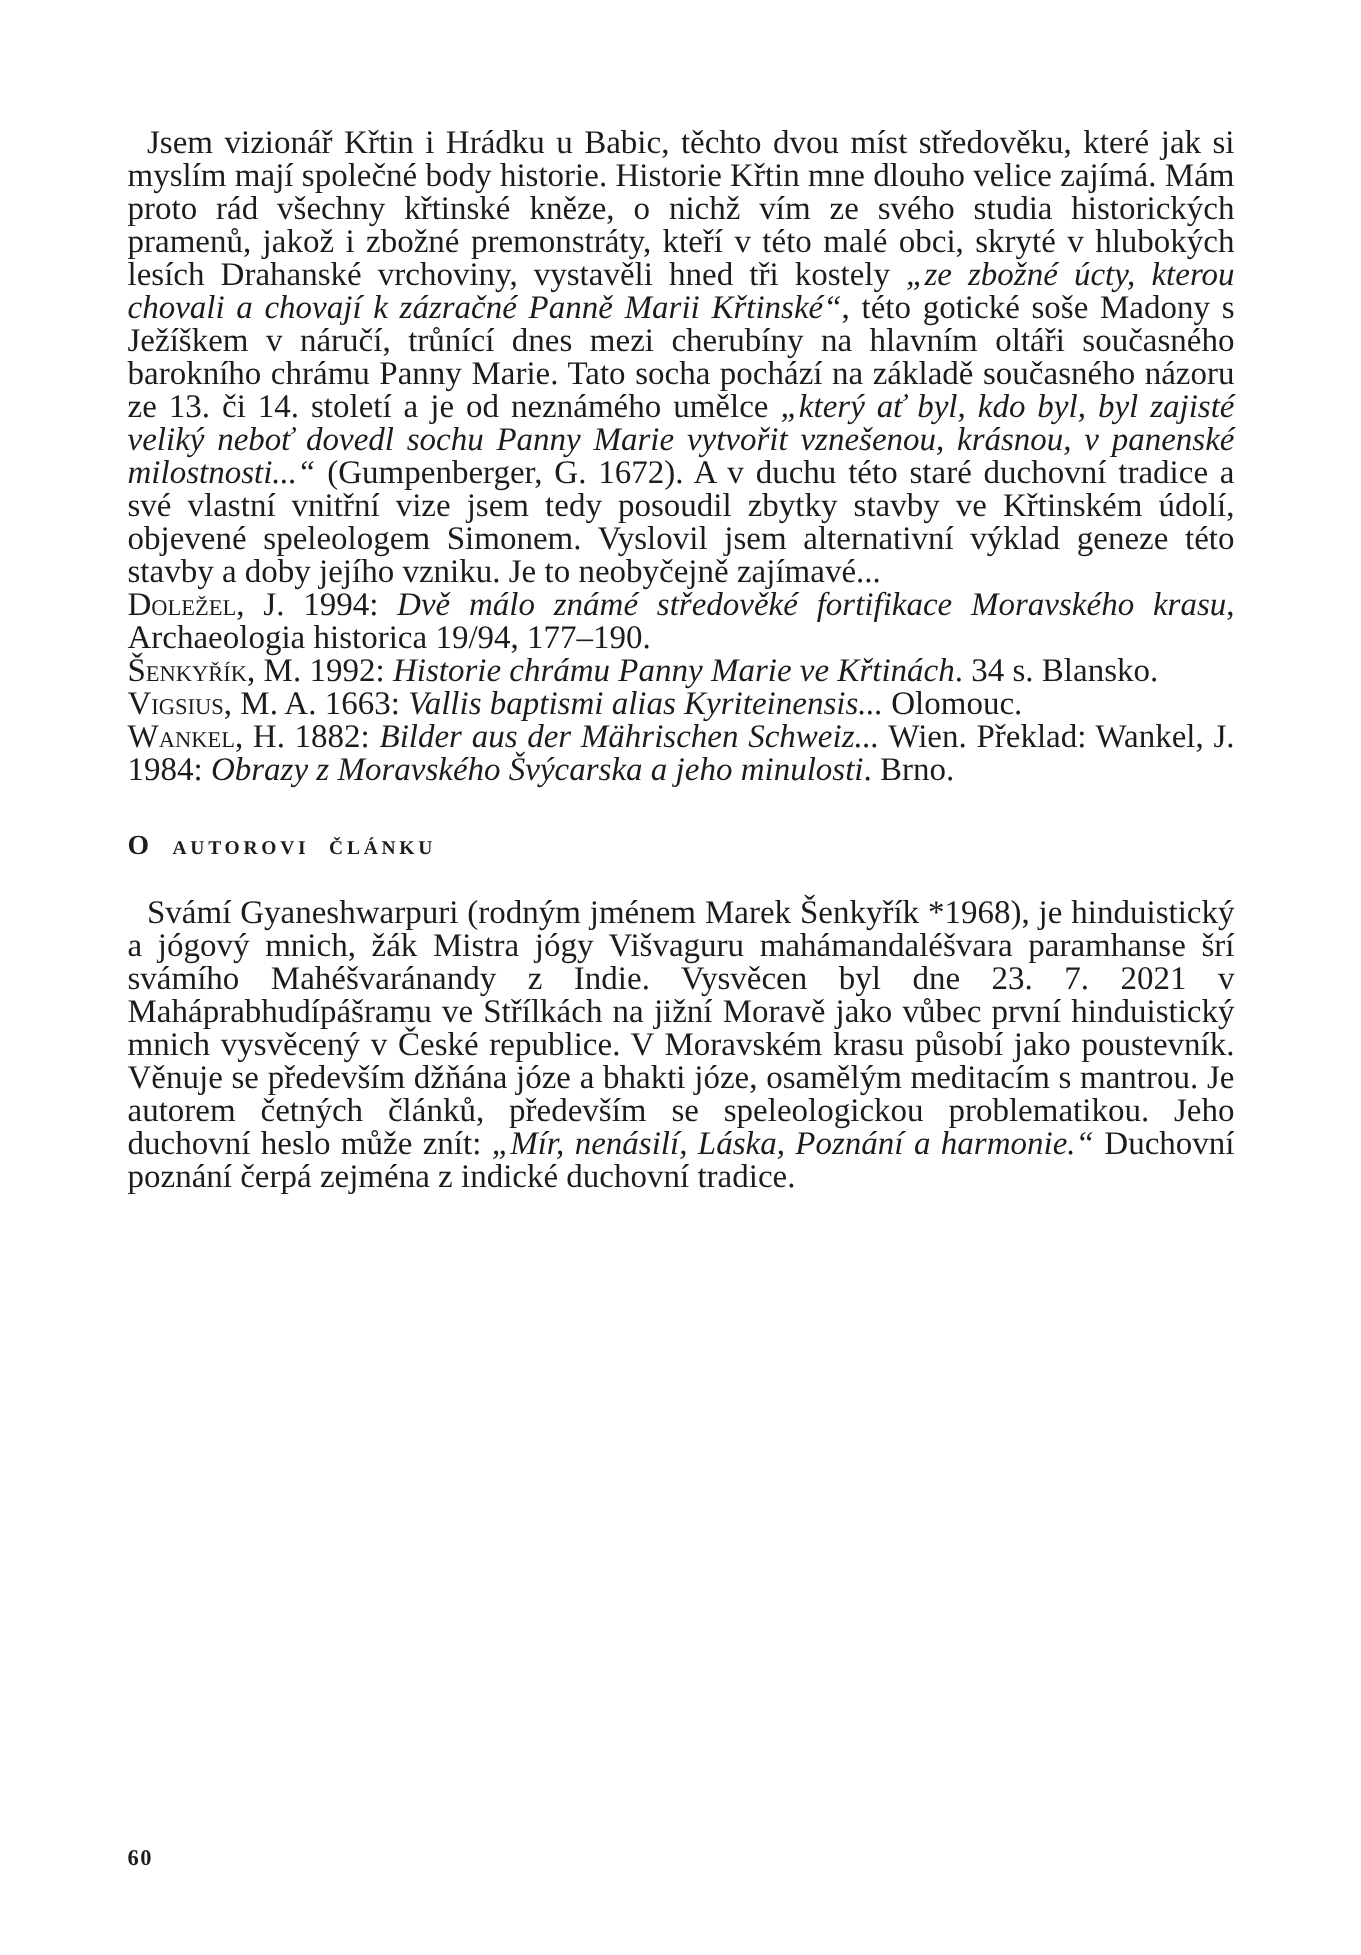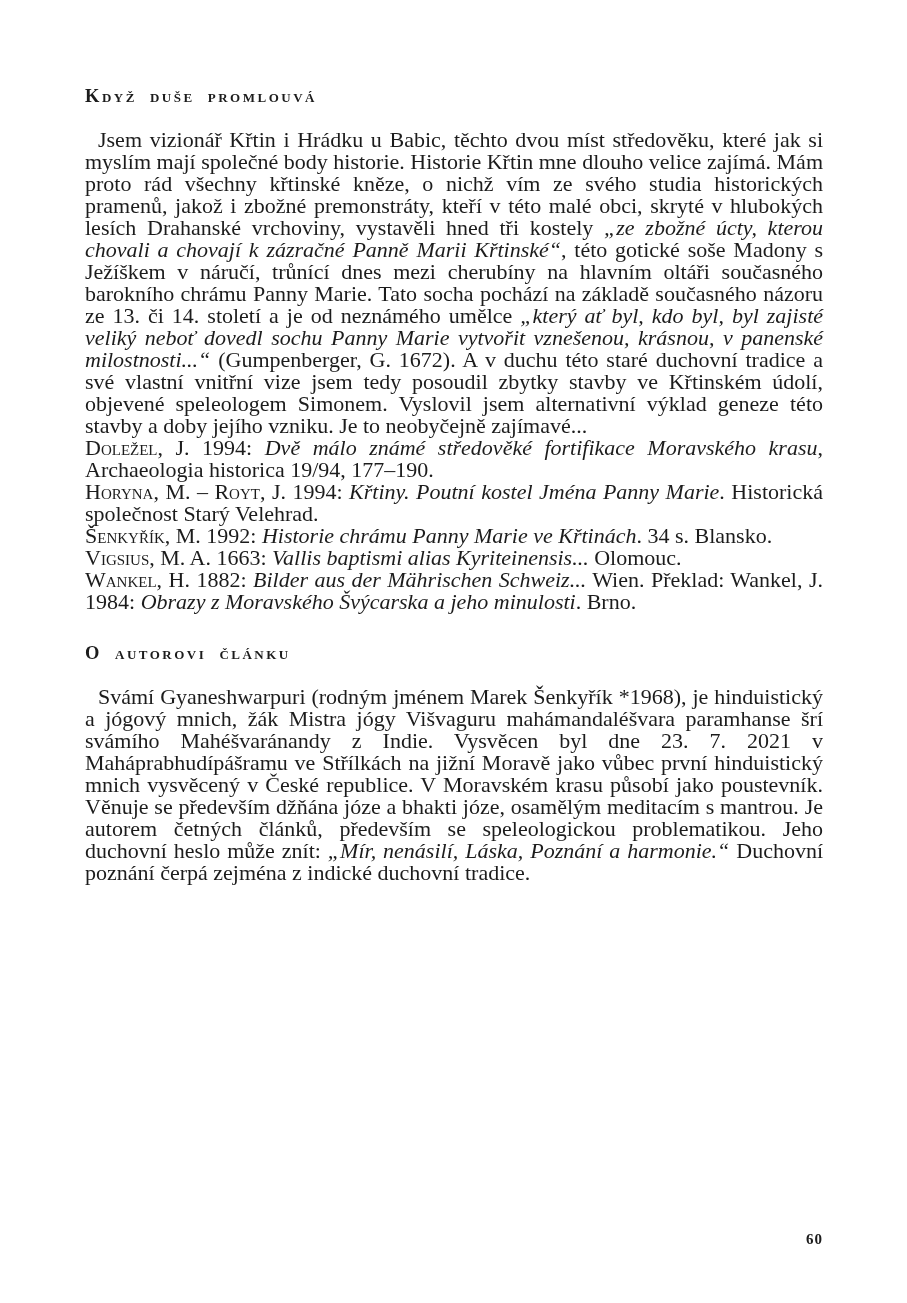--- a/index.html
+++ b/index.html
@@ -42,40 +42,38 @@
   }
   p.indented { text-indent: 13px; }
   .bib-list p { margin: 0; }
   .s-i  { font-style: italic; }
   .s-sc { font-variant: small-caps; }
   .page-number {
     position: absolute;
     top: 1231px;
     left: 85px;
     width: 738px;
-    text-align: right;
+    text-align: left;
     font-size: 15px;
     font-weight: bold;
     letter-spacing: 1px;
   }
 </style>
 </head>
 <body>
 
 <div class="page">
   <div class="content">
 
-    <h2 class="sec-heading h-first">Když duše promlouvá</h2>
 
     <p class="body-par indented"><span>Jsem vizionář Křtin i Hrádku u Babic, těchto dvou míst středověku, které jak si myslím mají společné body historie. Historie Křtin mne dlouho velice zajímá. Mám proto rád všechny křtinské kněze, o nichž vím ze svého studia historických pramenů, jakož i zbožné premonstráty, kteří v této malé obci, skryté v hlubokých lesích Drahanské vrchoviny, vystavěli hned tři kostely </span><span class="s-i">„ze zbožné úcty, kterou chovali a chovají k zázračné Panně Marii Křtinské“</span><span>, této gotické soše Madony s Ježíškem v náručí, trůnící dnes mezi cherubíny na hlavním oltáři současného barokního chrámu Panny Marie. Tato socha pochází na základě současného názoru ze 13. či 14. století a je od neznámého umělce </span><span class="s-i">„který ať byl, kdo byl, byl zajisté veliký neboť dovedl sochu Panny Marie vytvořit vznešenou, krásnou, v panenské milostnosti...“</span><span> (Gumpenberger, G. 1672). A v duchu této staré duchovní tradice a své vlastní vnitřní vize jsem tedy posoudil zbytky stavby ve Křtinském údolí, objevené speleologem Simonem. Vyslovil jsem alternativní výklad geneze této stavby a doby jejího vzniku. Je to neobyčejně zajímavé...</span></p>
 
 
     <div class="bib-list">
       <p class="body-par"><span class="s-sc">Doležel</span><span>, J. 1994: </span><span class="s-i">Dvě málo známé středověké fortifikace Moravského krasu</span><span>, Archaeologia historica 19/94, 177–190.</span></p>
-      <p class="body-par"><span class="s-sc">Horyna</span><span>, M. – </span><span class="s-sc">Royt</span><span>, J. 1994: </span><span class="s-i">Křtiny. Poutní kostel Jména Panny Marie</span><span>. Historická společnost Starý Velehrad.</span></p>
       <p class="body-par"><span class="s-sc">Šenkyřík</span><span>, M. 1992: </span><span class="s-i">Historie chrámu Panny Marie ve Křtinách</span><span>. 34 s. Blansko.</span></p>
       <p class="body-par"><span class="s-sc">Vigsius</span><span>, M. A. 1663: </span><span class="s-i">Vallis baptismi alias Kyriteinensis...</span><span> Olomouc.</span></p>
       <p class="body-par"><span class="s-sc">Wankel</span><span>, H. 1882: </span><span class="s-i">Bilder aus der Mährischen Schweiz...</span><span> Wien. Překlad: Wankel, J. 1984: </span><span class="s-i">Obrazy z Moravského Švýcarska a jeho minulosti</span><span>. Brno.</span></p>
     </div>
 
     <h2 class="sec-heading h-author">O autorovi článku</h2>
 
     <p class="body-par indented"><span>Svámí Gyaneshwarpuri (rodným jménem Marek Šenkyřík *1968), je hinduistický a jógový mnich, žák Mistra jógy Višvaguru mahámandaléšvara paramhanse šrí svámího Mahéšvaránandy z Indie. Vysvěcen byl dne 23. 7. 2021 v Maháprabhudípášramu ve Střílkách na jižní Moravě jako vůbec první hinduistický mnich vysvěcený v České republice. V Moravském krasu působí jako poustevník. Věnuje se především džňána józe a bhakti józe, osamělým meditacím s mantrou. Je autorem četných článků, především se speleologickou problematikou. Jeho duchovní heslo může znít: </span><span class="s-i">„Mír, nenásilí, Láska, Poznání a harmonie.“</span><span> Duchovní poznání čerpá zejména z indické duchovní tradice.</span></p>
 
   </div>

